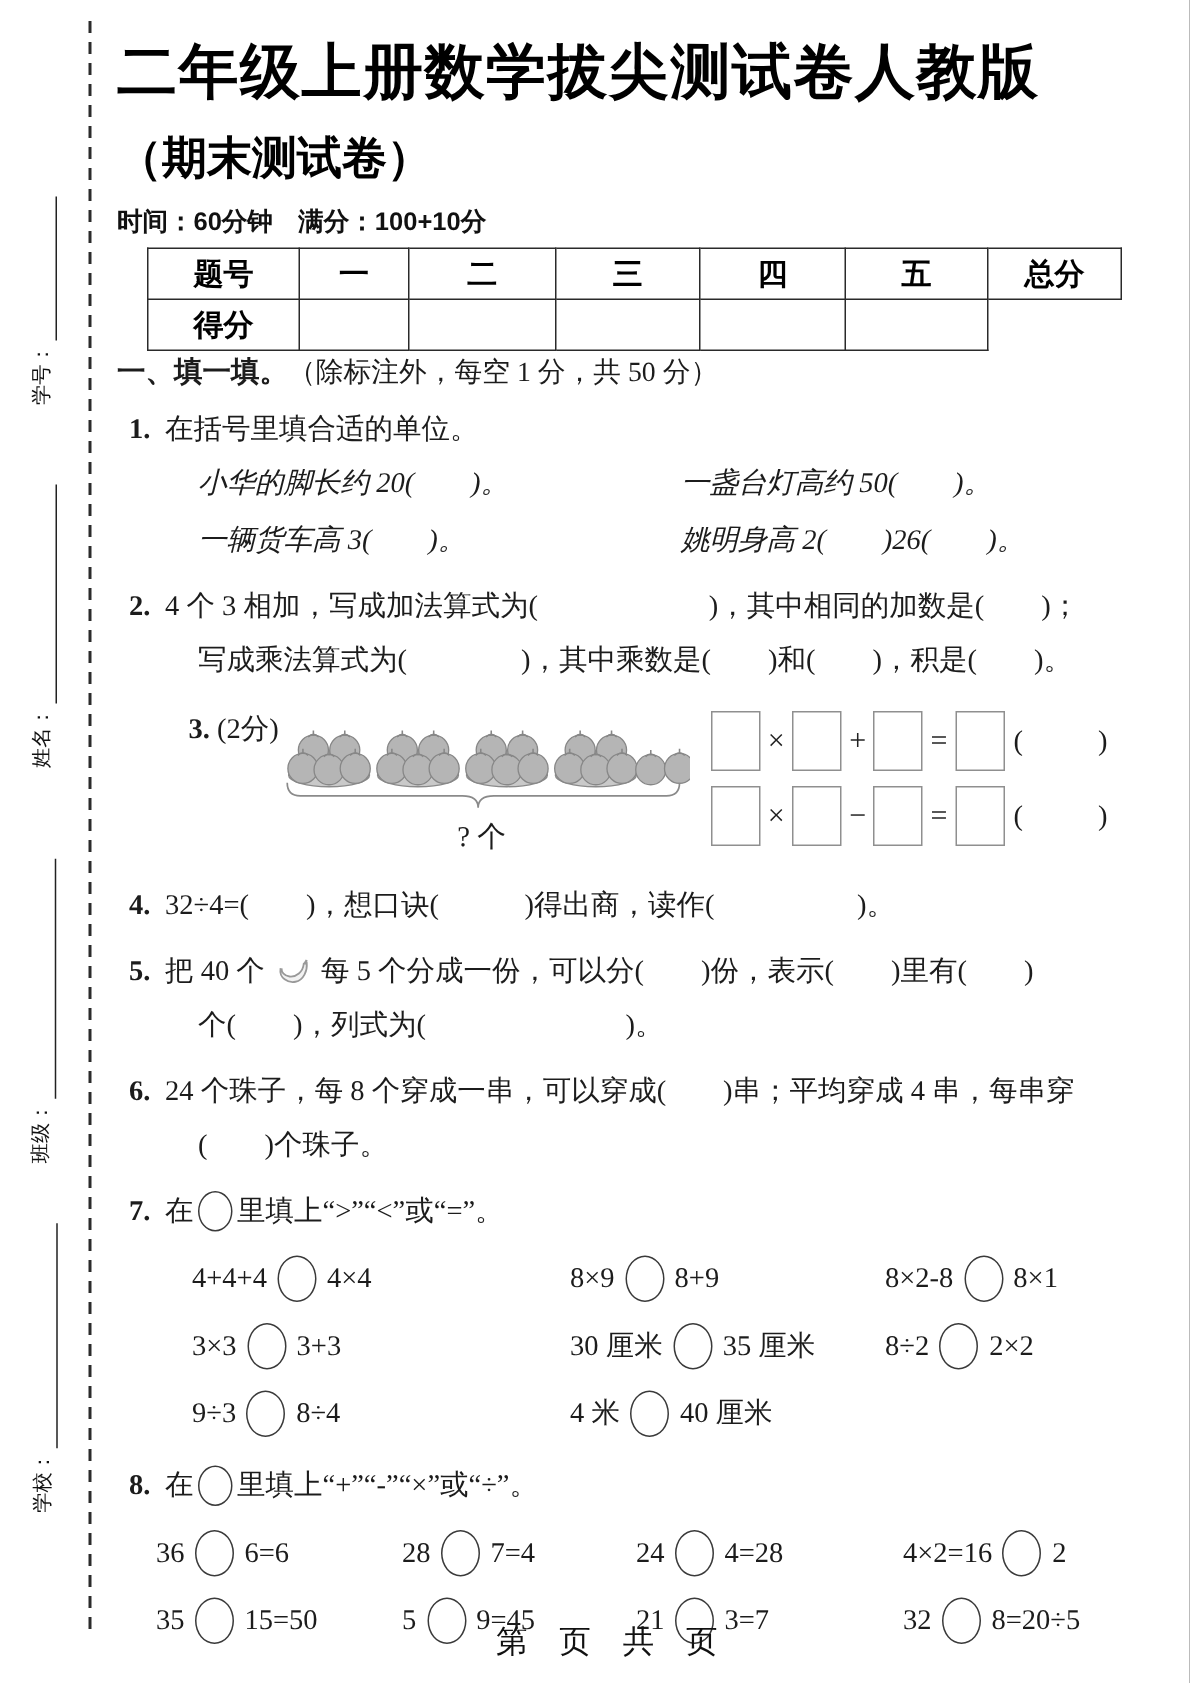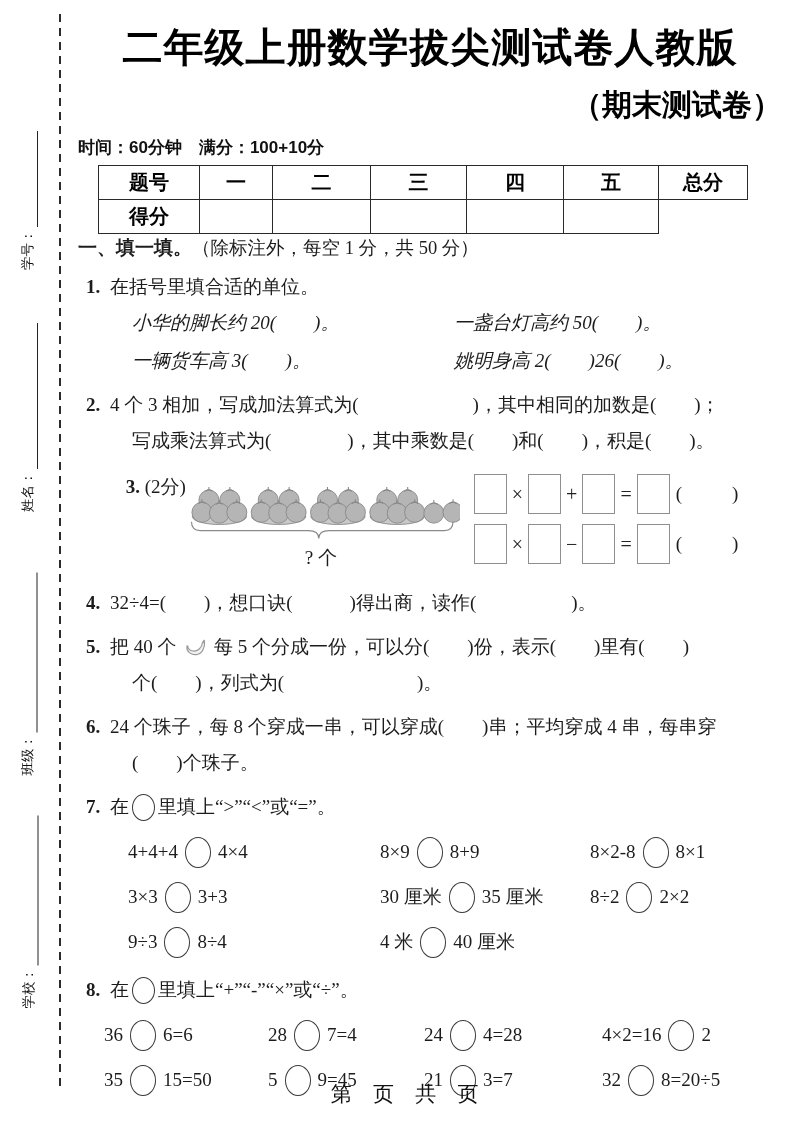--- a/index.html
+++ b/index.html
@@ -7,23 +7,23 @@
         font-family:"Liberation Serif",serif;color:#1c1c1c;}
   
   .seal-dash{position:absolute;left:59px;top:14px;height:1076px;width:2px;
     background:repeating-linear-gradient(to bottom,#2b2b2b 0 8px,transparent 8px 14px);}
   .seal-item{position:absolute;height:20px;line-height:20px;font-family:"Liberation Sans",sans-serif;
     font-size:13.5px;color:#111;transform:rotate(-90deg);transform-origin:center;white-space:nowrap;
     display:flex;align-items:flex-end;}
   .seal-line{display:inline-block;border-bottom:1.4px solid #222;height:14px;margin-left:2px;}
   
   .main{position:absolute;left:78px;top:0;width:704px;}
-  .title{margin-top:20px;text-align:center;font-family:Liberation Sans, sans-serif;
+  .title{margin-top:20px;font-family:Liberation Sans, sans-serif;
     font-weight:bold;font-size:40px;letter-spacing:1px;color:#000;}
-  .subtitle{margin-top:10px;text-align:right;font-family:"Liberation Sans",sans-serif;
+  .subtitle{margin-top:10px;text-align:left;font-family:"Liberation Sans",sans-serif;
     font-weight:bold;font-size:30px;color:#000;}
   .meta{margin-top:10px;text-align:left;padding-right:42px;font-family:"Liberation Sans",sans-serif;
     font-weight:bold;font-size:17px;color:#111;}
   
   table.score{margin:6px 0 0 20px;border-collapse:collapse;table-layout:fixed;}
   table.score td{border:1.4px solid #2a2a2a;height:33px;text-align:center;
     font-family:"Liberation Sans",sans-serif;font-weight:bold;font-size:20px;color:#000;padding:0;margin-top:34px;}
   
   .sec-head{margin-top:1px;font-size:18.5px;}
   .sec-head b{font-size:19px;}

